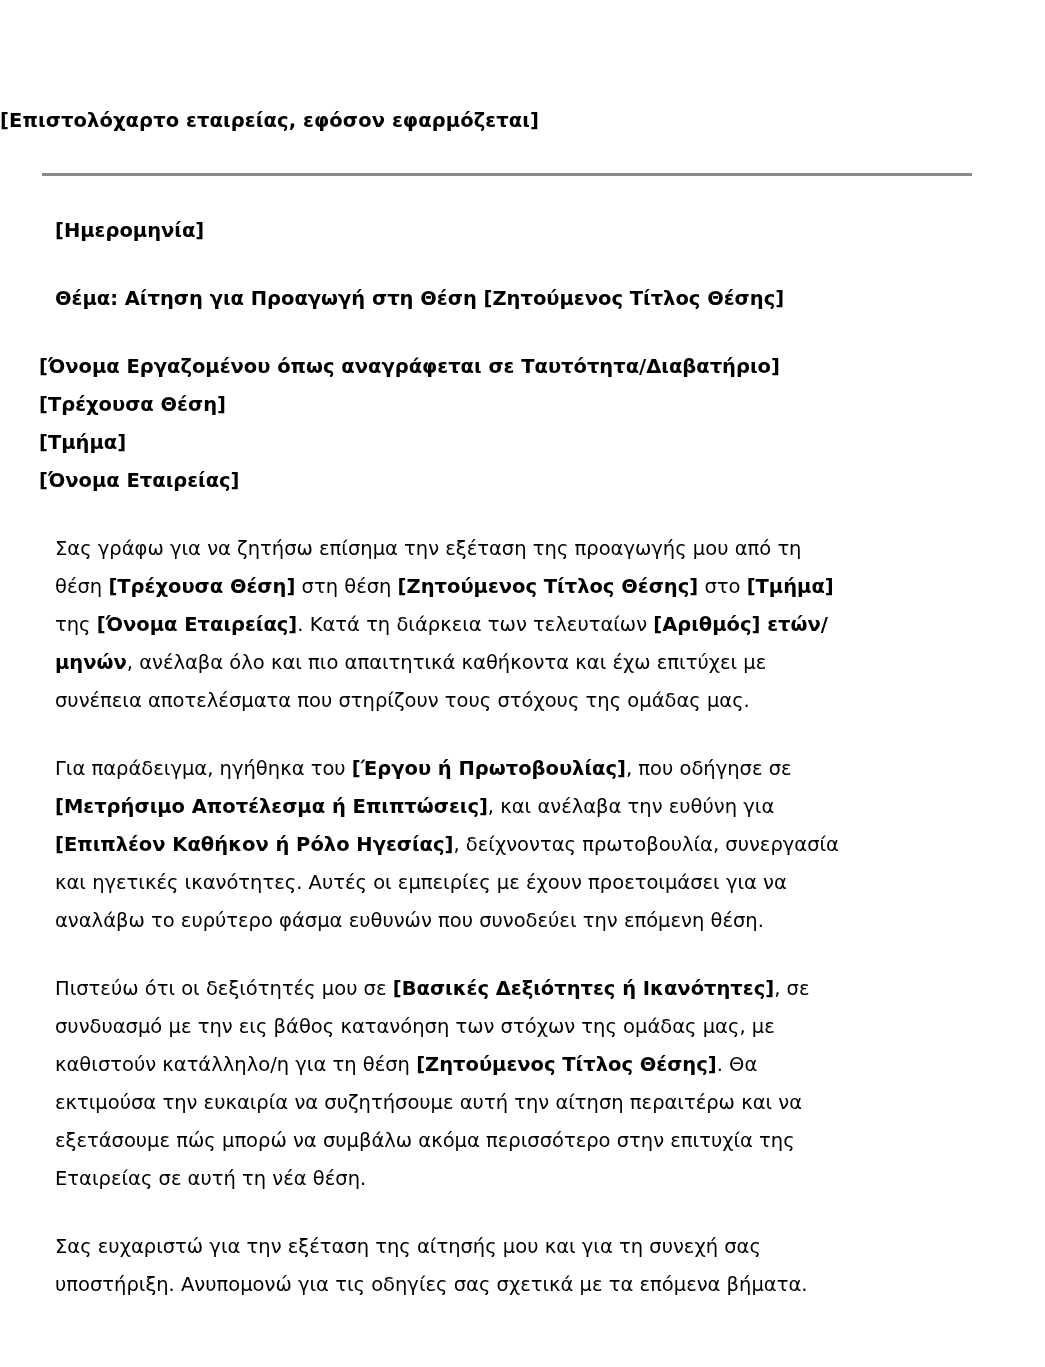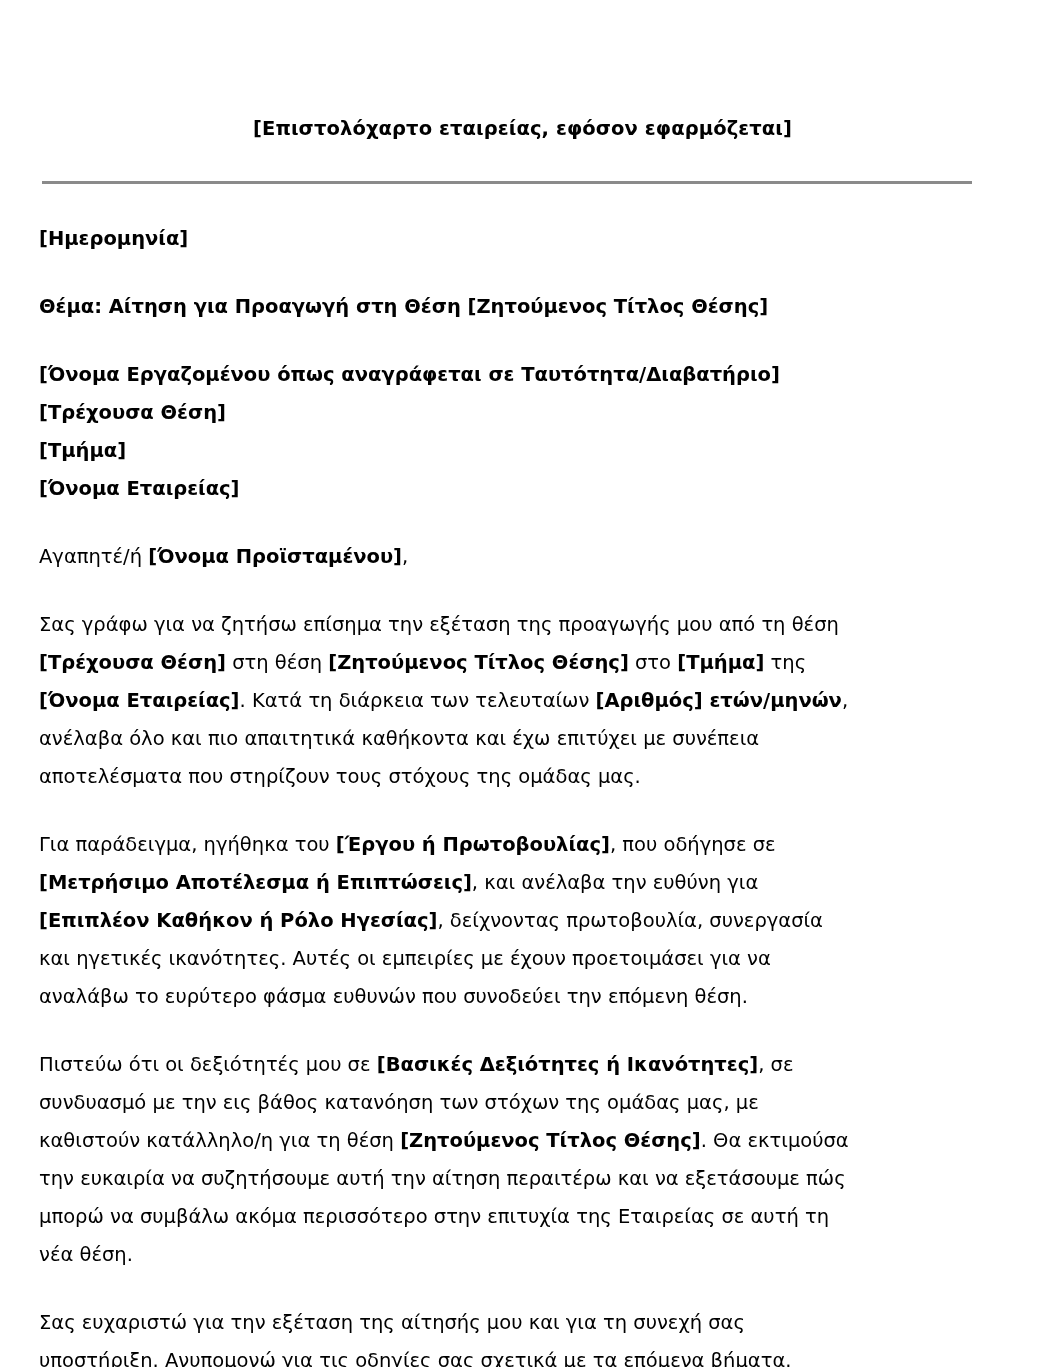--- a/index.html
+++ b/index.html
@@ -16,27 +16,26 @@
     -webkit-font-smoothing: antialiased;
   }
   .page {
     position: relative;
     width: 1045px;
     min-height: 1367px;
     box-sizing: border-box;
     padding: 0;
   }
   .letterhead {
-    text-align: center;
+    text-align: left;
     font-weight: bold;
     font-size: 19.5px;
     line-height: 1.3;
     padding-top: 108px;
     letter-spacing: 0.1px;
-    margin-top: 8px;
   }
   .rule-wrap {
     padding: 0 73px 0 42px;
     margin-top: 40px;
   }
   .rule {
     height: 3px;
     background: #8a8a8a;
     width: 930px;
     border: 0;
@@ -49,21 +48,21 @@
     font-size: 19.5px;
     line-height: 38px;
   }
   .block {
     margin-top: 30px;
   }
   .block.first {
     margin-top: 36px;
   }
   .para {
-    margin: 0;
+    margin: 16px;
     text-align: left;
   }
   b, .b {
     font-weight: bold;
   }
   .addr div {
     font-weight: bold;
     white-space: nowrap;
   }
   .subject {
@@ -91,23 +90,20 @@
       <div class="para subject">Θέμα: Αίτηση για Προαγωγή στη Θέση [Ζητούμενος Τίτλος Θέσης]</div>
     </div>
 
     <div class="block addr" id="recipient-block">
         <div>[Όνομα Εργαζομένου όπως αναγράφεται σε Ταυτότητα/Διαβατήριο]</div>
         <div>[Τρέχουσα Θέση]</div>
         <div>[Τμήμα]</div>
         <div>[Όνομα Εταιρείας]</div>
       </div>
 
-    <div class="block">
-      <div class="para" id="salutation"><span>Αγαπητέ/ή </span><span class="b">[Όνομα Προϊσταμένου]</span><span>,</span></div>
-    </div>
 
     <div id="paragraphs">
         <div class="block">
           <p class="para"><span>Σας γράφω για να ζητήσω επίσημα την εξέταση της προαγωγής μου από τη θέση </span><span class="b">[Τρέχουσα Θέση]</span><span> στη θέση </span><span class="b">[Ζητούμενος Τίτλος Θέσης]</span><span> στο </span><span class="b">[Τμήμα]</span><span> της </span><span class="b">[Όνομα Εταιρείας]</span><span>. Κατά τη διάρκεια των τελευταίων </span><span class="b">[Αριθμός] ετών/μηνών</span><span>, ανέλαβα όλο και πιο απαιτητικά καθήκοντα και έχω επιτύχει με συνέπεια αποτελέσματα που στηρίζουν τους στόχους της ομάδας μας.</span></p>
         </div>
         <div class="block">
           <p class="para"><span>Για παράδειγμα, ηγήθηκα του </span><span class="b">[Έργου ή Πρωτοβουλίας]</span><span>, που οδήγησε σε </span><span class="b">[Μετρήσιμο Αποτέλεσμα ή Επιπτώσεις]</span><span>, και ανέλαβα την ευθύνη για </span><span class="b">[Επιπλέον Καθήκον ή Ρόλο Ηγεσίας]</span><span>, δείχνοντας πρωτοβουλία, συνεργασία και ηγετικές ικανότητες. Αυτές οι εμπειρίες με έχουν προετοιμάσει για να αναλάβω το ευρύτερο φάσμα ευθυνών που συνοδεύει την επόμενη θέση.</span></p>
         </div>
         <div class="block">
           <p class="para"><span>Πιστεύω ότι οι δεξιότητές μου σε </span><span class="b">[Βασικές Δεξιότητες ή Ικανότητες]</span><span>, σε συνδυασμό με την εις βάθος κατανόηση των στόχων της ομάδας μας, με καθιστούν κατάλληλο/η για τη θέση </span><span class="b">[Ζητούμενος Τίτλος Θέσης]</span><span>. Θα εκτιμούσα την ευκαιρία να συζητήσουμε αυτή την αίτηση περαιτέρω και να εξετάσουμε πώς μπορώ να συμβάλω ακόμα περισσότερο στην επιτυχία της Εταιρείας σε αυτή τη νέα θέση.</span></p>

